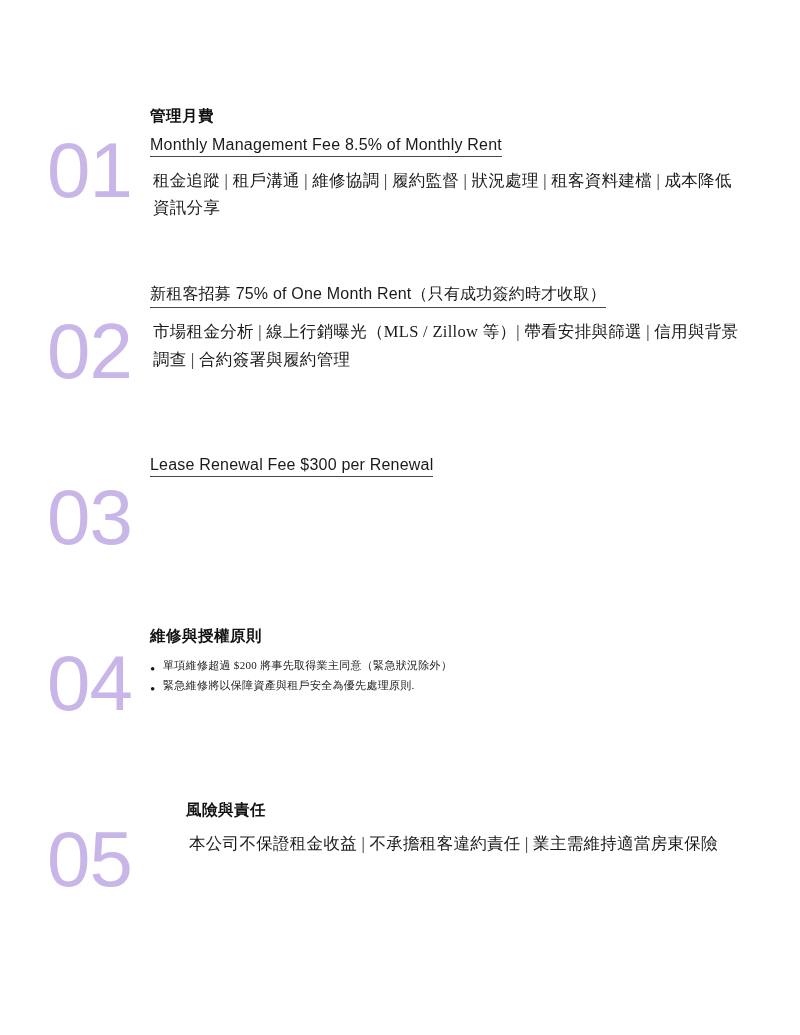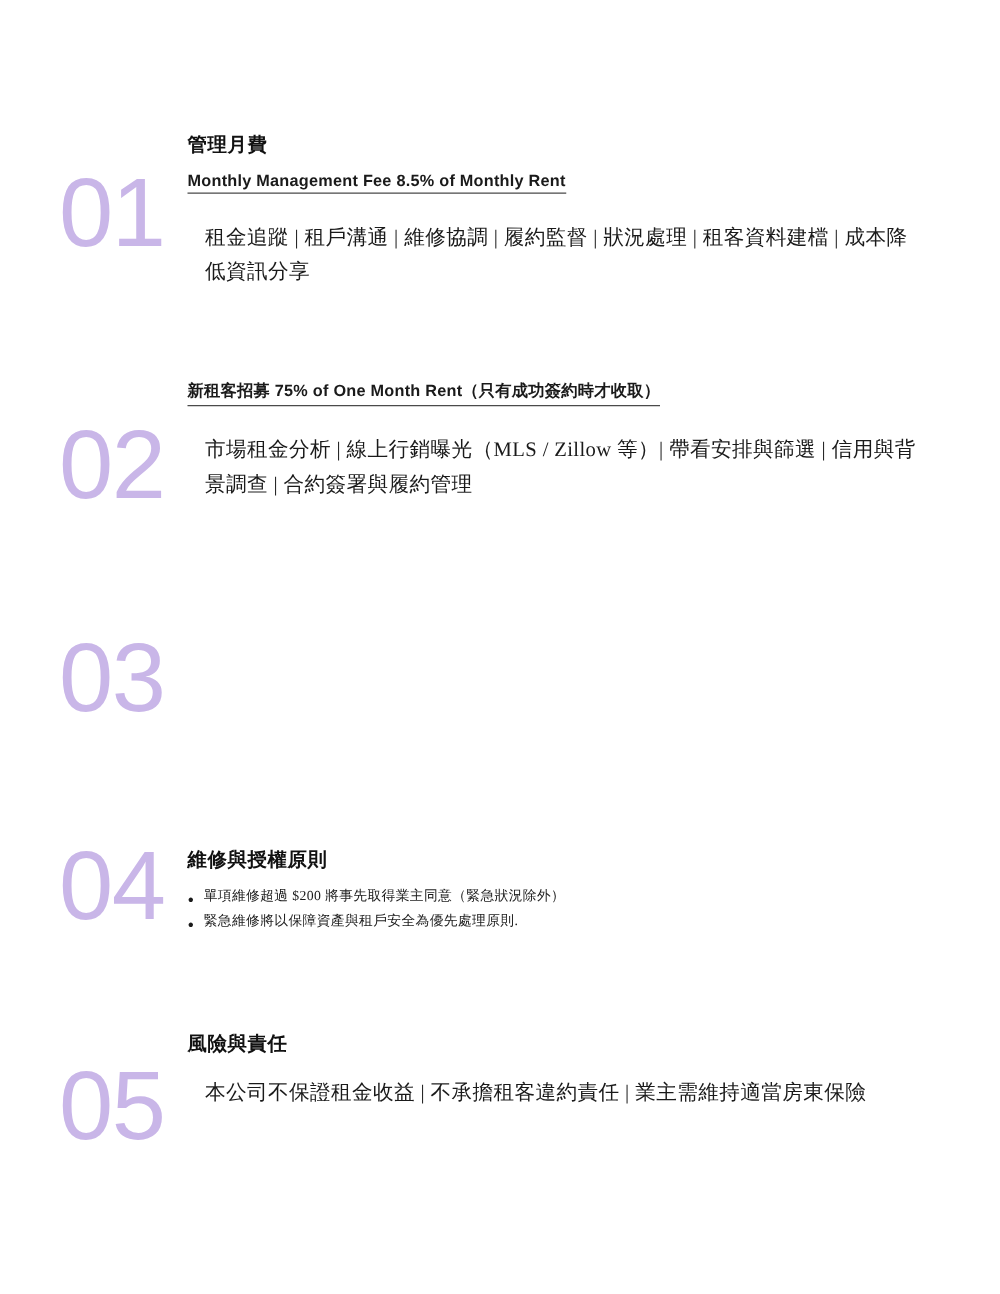--- a/index.html
+++ b/index.html
@@ -51,35 +51,35 @@
   .sec-title {
     font-family: "Liberation Sans", "DejaVu Sans", sans-serif;
     font-size: 15.5px;
     font-weight: bold;
     color: #111111;
     margin: 0 0 9px 0;
     letter-spacing: 0.5px;
   }
   .sec-headline {
     font-family: "Liberation Sans", "DejaVu Sans", sans-serif;
-    font-size: 13px;
-    font-weight: 700;
+    font-size: 16px;
+    font-weight: 400;
     color: #1a1a1a;
     margin: 0 0 7px 0;
     display: inline-block;
     border-bottom: 1px solid #4a4a4a;
     padding-bottom: 2px;
     letter-spacing: 0.2px;
   }
   .sec-body {
     font-family: "Liberation Serif", "DejaVu Serif", serif;
     font-size: 16.5px;
     line-height: 1.65;
     color: #1a1a1a;
-    margin: 14px;
+    margin: 3px;
     letter-spacing: 0.3px;
   }
   ul.bullets {
     list-style: none;
     margin: 2px 0 0 0;
     padding: 0;
   }
   ul.bullets li {
     font-family: "Liberation Serif", "DejaVu Serif", serif;
     font-size: 11px;
@@ -95,22 +95,22 @@
     left: 0;
     top: 0;
     font-size: 15px;
     color: #1a1a1a;
   }
 
   
   #sec-1 { margin-top: 106px; }
   #sec-2 { margin-top: 60px; }
   #sec-3 { margin-top: 66px; }
-  #sec-4 { margin-top: 70px; align-items: flex-end; }
-  #sec-5 { margin-top: 78px; }
+  #sec-4 { margin-top: 70px; }
+  #sec-5 { margin-top: 78px; gap: 36px; }
 
   #sec-1 .num { margin-top: 25px; }
   #sec-2 .num { margin-top: 28px; }
   #sec-3 .num { margin-top: 22px; }
   #sec-4 .num { margin-top: 18px; }
   #sec-5 .num { margin-top: 20px; }
 </style>
 </head>
 <body>
 
@@ -135,20 +135,21 @@
       <div class="sec-headline">新租客招募 75% of One Month Rent（只有成功簽約時才收取）</div>
       <p class="sec-body">市場租金分析 | 線上行銷曝光（MLS / Zillow 等）| 帶看安排與篩選 | 信用與背景調查 | 合約簽署與履約管理</p>
     </div>
   </div>
 
   <div class="section" id="sec-3">
     <div class="num-col">
       <div class="num">03</div>
     </div>
     <div class="content">
+      <div class="sec-headline">Lease Renewal Fee $300 per Renewal</div>
     </div>
   </div>
 
   <div class="section" id="sec-4">
     <div class="num-col">
       <div class="num">04</div>
     </div>
     <div class="content">
       <div class="sec-title">維修與授權原則</div>
       <ul class="bullets">

